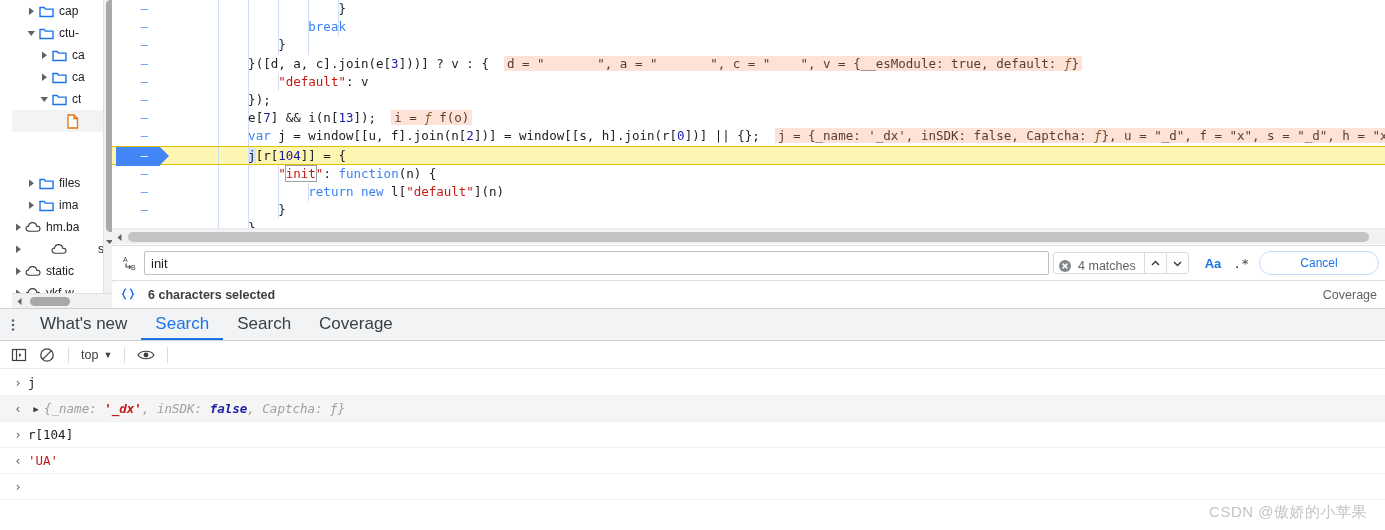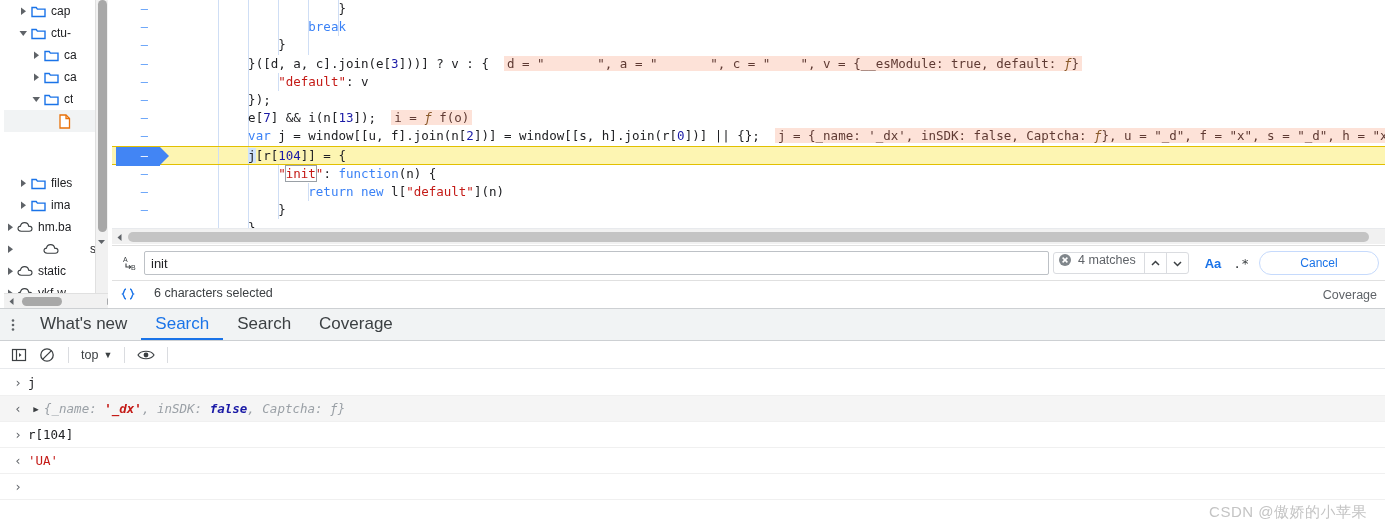--- a/index.html
+++ b/index.html
@@ -12,21 +12,21 @@
     font-size: 12px;
     color: #202124;
   }
   .app { position: relative; width: 1385px; height: 530px; }
 
   
   .sources { position: absolute; left: 0; top: 0; width: 1385px; height: 308px; background: #fff; }
 
   
   .navigator {
-    position: absolute; left: 4px; top: 0; width: 104px; height: 308px;
+    position: absolute; left: 12px; top: 0; width: 104px; height: 308px;
     background: #ffffff; overflow: hidden;
   }
   .tree { position: absolute; left: 0; top: 0; width: 112px; }
   .tree-row {
     position: relative; height: 22px; line-height: 22px;
     white-space: nowrap; font-size: 12px; color: #202124;
     display: flex; align-items: center; overflow: hidden;
   }
   .tree-row.selected { background: #f1f3f4; }
   .tw { width: 12px; min-width: 12px; display: inline-block; text-align: center; }
@@ -111,21 +111,21 @@
     background: #fff; border-top: 1px solid #e0e0e0; border-bottom: 1px solid #e0e0e0;
     display: flex; align-items: center; padding: 0 6px;
   }
   .sb-icon { width: 26px; min-width: 26px; display: flex; align-items: center; justify-content: center; }
   .sb-input {
     flex: 1; height: 24px; border: 1px solid #bdc1c6; border-radius: 2px;
     font-family: "Liberation Sans", sans-serif; font-size: 13px; color: #202124;
     padding: 0 6px; outline: none; background: #fff; margin-right: 4px;
   }
   .sb-matchbox {
-    display: flex; align-items: flex-start; height: 22px;
+    display: flex; align-items: flex-end; height: 22px;
     border: 1px solid #dadce0; border-radius: 3px; background: #fff; margin-right: 8px;
   }
   .sb-clear { width: 22px; display: flex; align-items: center; justify-content: center; }
   .sb-matches { color: #5f6368; font-size: 12.5px; padding: 0 8px 0 2px; }
   .sb-nav {
     width: 22px; height: 20px; display: flex; align-items: center; justify-content: center;
     border-left: 1px solid #dadce0;
   }
   .sb-aa { color: #1a73e8; font-weight: bold; font-size: 13px; padding: 0 8px; }
   .sb-regex { color: #3c4043; font-size: 13px; padding: 0 10px 0 4px; font-family: "DejaVu Sans Mono", monospace; }
@@ -134,21 +134,21 @@
     background: #fff; color: #1a73e8; font-size: 12px;
     display: flex; align-items: center; justify-content: center; padding: 0 14px;
   }
 
   
   .statusbar {
     position: absolute; left: 112px; top: 282px; right: 0; height: 26px;
     background: #fff; display: flex; align-items: center; padding: 0 8px;
     font-size: 12.5px; color: #3c4043;
   }
-  .sts-left { display: flex; gap: 18px; }
+  .sts-left { display: flex; align-items: center; gap: 12px; font-weight: bold; }
   .sts-right { margin-left: auto; color: #5f6368; }
 
   
   .drawer { position: absolute; left: 0; top: 308px; right: 0; bottom: 0; background: #fff; border-top: 1px solid #cdd0d3; }
   .drawer-tabs {
     height: 32px; display: flex; align-items: stretch;
     background: #f1f3f4; border-bottom: 1px solid #cdd0d3;
   }
   .dots { width: 26px; display: flex; align-items: center; justify-content: center; }
   .dtab {

